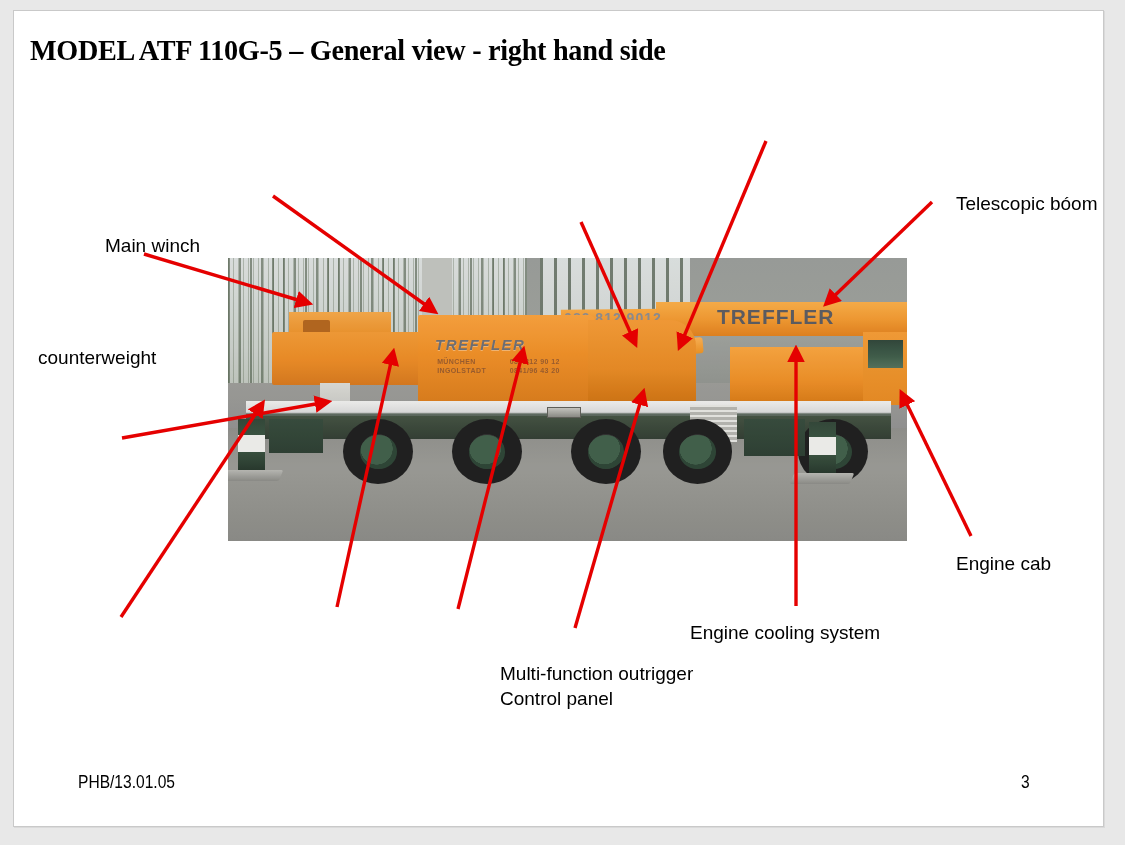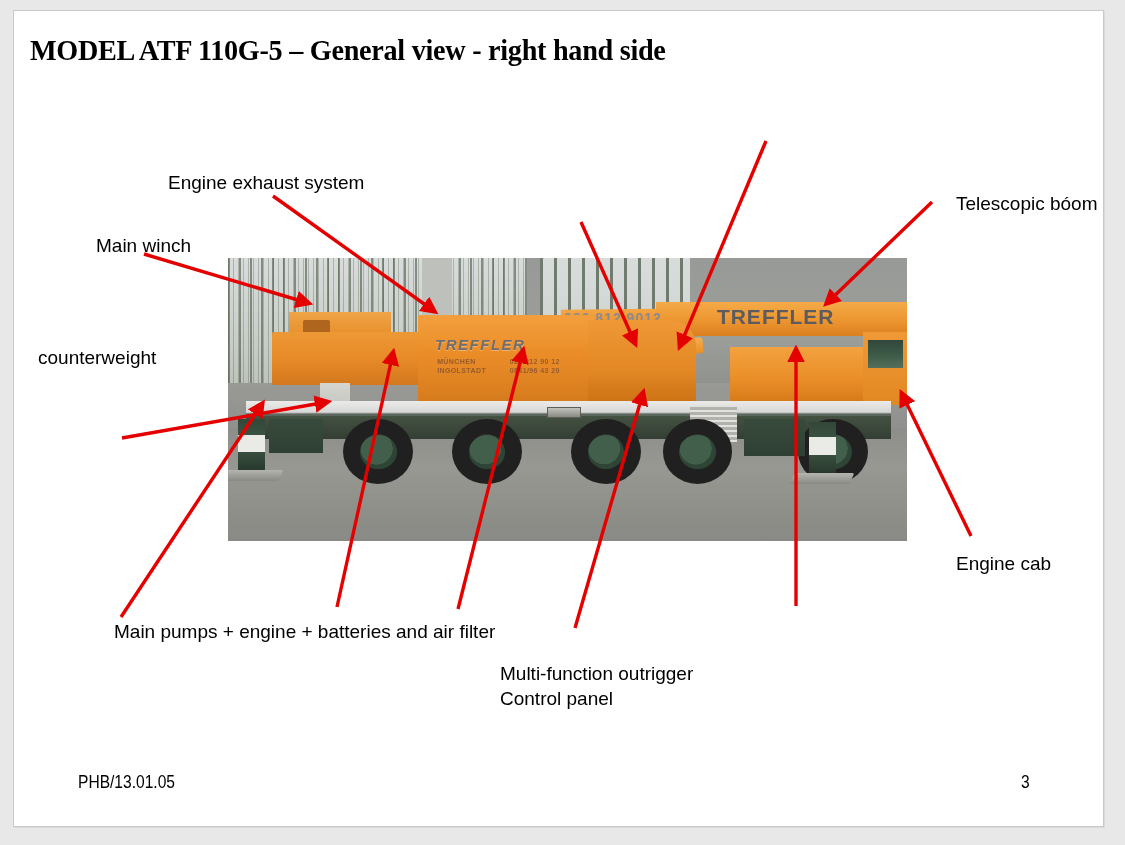--- a/index.html
+++ b/index.html
@@ -345,25 +345,24 @@
       <line x1="108" y1="427" x2="313" y2="391"></line>
       <line x1="957" y1="525" x2="888" y2="383"></line>
       <line x1="107" y1="606" x2="248" y2="393"></line>
       <line x1="323" y1="596" x2="379" y2="342"></line>
       <line x1="444" y1="598" x2="509" y2="340"></line>
       <line x1="561" y1="617" x2="629" y2="382"></line>
       <line x1="782" y1="595" x2="782" y2="339"></line>
     </g>
   </svg>
 
-  <div class="callout" style="left:154px;top:159px">Engine exhaust system</div>
   <div class="callout" style="left:942px;top:180px">Telescopic bóom</div>
-  <div class="callout" style="left:82px;top:222px">Main winch</div>
+  <div class="callout" style="left:91px;top:222px">Main winch</div>
   <div class="callout" style="left:24px;top:334px">counterweight</div>
   <div class="callout" style="left:942px;top:540px">Engine cab</div>
-  <div class="callout" style="left:100px;top:608px">Main pumps + engine + batteries and air filter</div>
+  <div class="callout" style="left:676px;top:609px">Engine cooling system</div>
   <div class="callout" style="left:486px;top:650px">Multi-function outrigger
 Control panel</div>
 
   <div id="footer-left" style="left:64px;top:760px">PHB/13.01.05</div>
   <div id="footer-right" style="left:1005px;top:760px">3</div>
 
 </div>
 
 </body></html>

